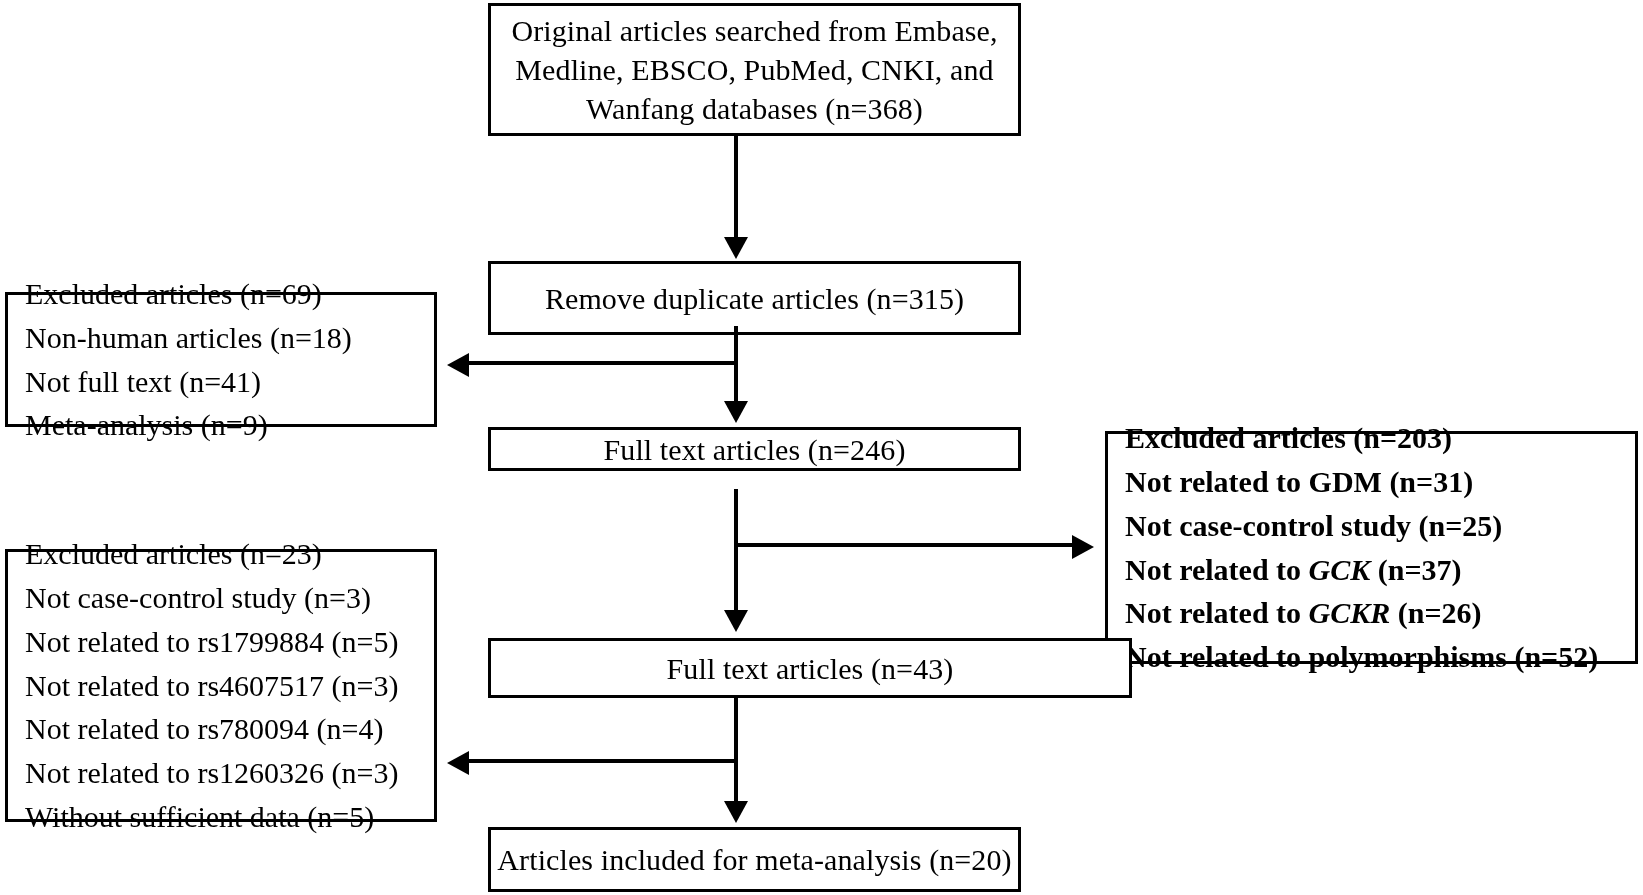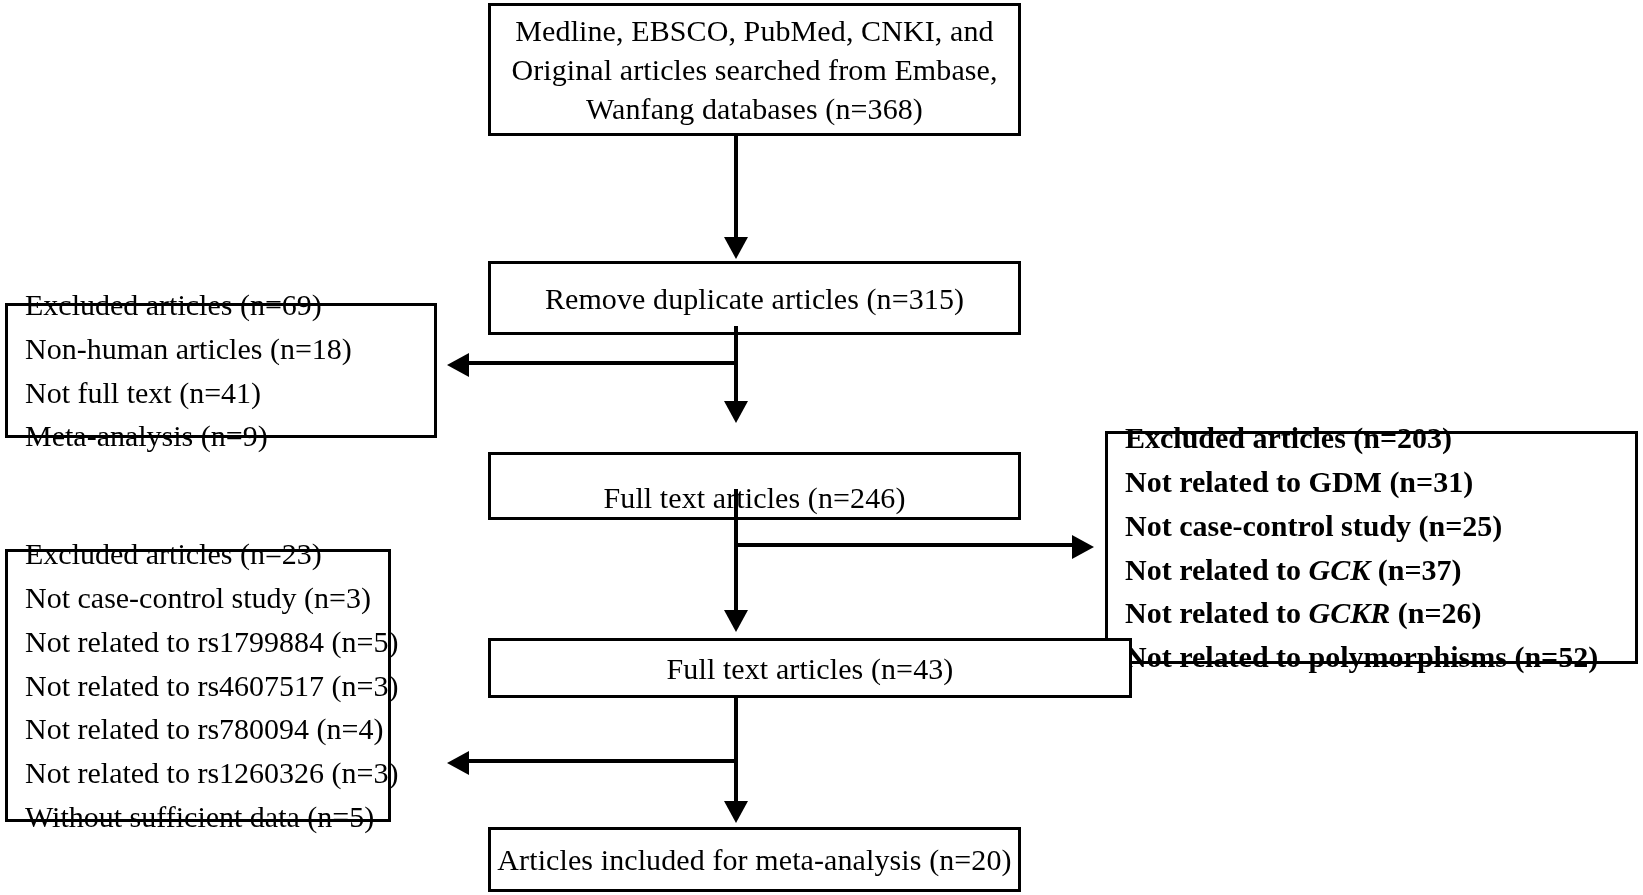--- a/index.html
+++ b/index.html
@@ -85,47 +85,47 @@
     border-left: 22px solid #000000;
   }
 </style>
 </head>
 <body>
 
 <div id="canvas">
 
   <div class="box box-center" style="left:488px; top:3px; width:533px; height:133px;">
     <div class="txt">
+      <div>Original articles searched from Embase,</div>
       <div>Medline, EBSCO, PubMed, CNKI, and</div>
-      <div>Original articles searched from Embase,</div>
       <div>Wanfang databases (n=368)</div>
     </div>
   </div>
 
   <div class="vline" style="left:734px; top:136px; height:103px;"></div>
   <div class="arrow-down" style="left:724px; top:237px;"></div>
 
   <div class="box box-center" style="left:488px; top:261px; width:533px; height:74px;">
     <div class="txt">Remove duplicate articles (n=315)</div>
   </div>
 
   <div class="vline" style="left:734px; top:326px; height:77px;"></div>
   <div class="arrow-down" style="left:724px; top:401px;"></div>
 
   <div class="hline" style="left:468px; top:361px; width:270px;"></div>
   <div class="arrow-left" style="left:447px; top:353px;"></div>
 
-  <div class="box box-list" style="left:5px; top:303px; width:432px; height:135px;">
+  <div class="box box-list" style="left:5px; top:292px; width:432px; height:135px;">
     <div class="listline">Excluded articles (n=69)</div>
     <div class="listline">Non-human articles (n=18)</div>
     <div class="listline">Not full text (n=41)</div>
     <div class="listline">Meta-analysis (n=9)</div>
   </div>
 
-  <div class="box box-center" style="left:488px; top:452px; width:533px; height:68px;align-items:flex-end;">
+  <div class="box box-center" style="left:488px; top:427px; width:533px; height:44px;">
     <div class="txt">Full text articles (n=246)</div>
   </div>
 
   <div class="vline" style="left:734px; top:489px; height:123px;"></div>
   <div class="arrow-down" style="left:724px; top:610px;"></div>
 
   <div class="hline" style="left:734px; top:543px; width:340px;"></div>
   <div class="arrow-right" style="left:1072px; top:535px;"></div>
 
   <div class="box box-list" style="left:1105px; top:431px; width:533px; height:233px;font-weight:bold;">
@@ -152,21 +152,21 @@
   <div class="box box-center" style="left:488px; top:638px; width:644px; height:60px;">
     <div class="txt">Full text articles (n=43)</div>
   </div>
 
   <div class="vline" style="left:734px; top:698px; height:105px;"></div>
   <div class="arrow-down" style="left:724px; top:801px;"></div>
 
   <div class="hline" style="left:468px; top:759px; width:270px;"></div>
   <div class="arrow-left" style="left:447px; top:751px;"></div>
 
-  <div class="box box-list" style="left:5px; top:549px; width:386px; height:273px;">
+  <div class="box box-list" style="left:5px; top:549px; width:432px; height:273px;">
     <div class="listline">Excluded articles (n=23)</div>
     <div class="listline">Not case-control study (n=3)</div>
     <div class="listline">Not related to rs1799884 (n=5)</div>
     <div class="listline">Not related to rs4607517  (n=3)</div>
     <div class="listline">Not related to rs780094  (n=4)</div>
     <div class="listline">Not related to rs1260326  (n=3)</div>
     <div class="listline">Without sufficient data (n=5)</div>
   </div>
 
   <div class="box box-center" style="left:488px; top:827px; width:533px; height:65px;">

